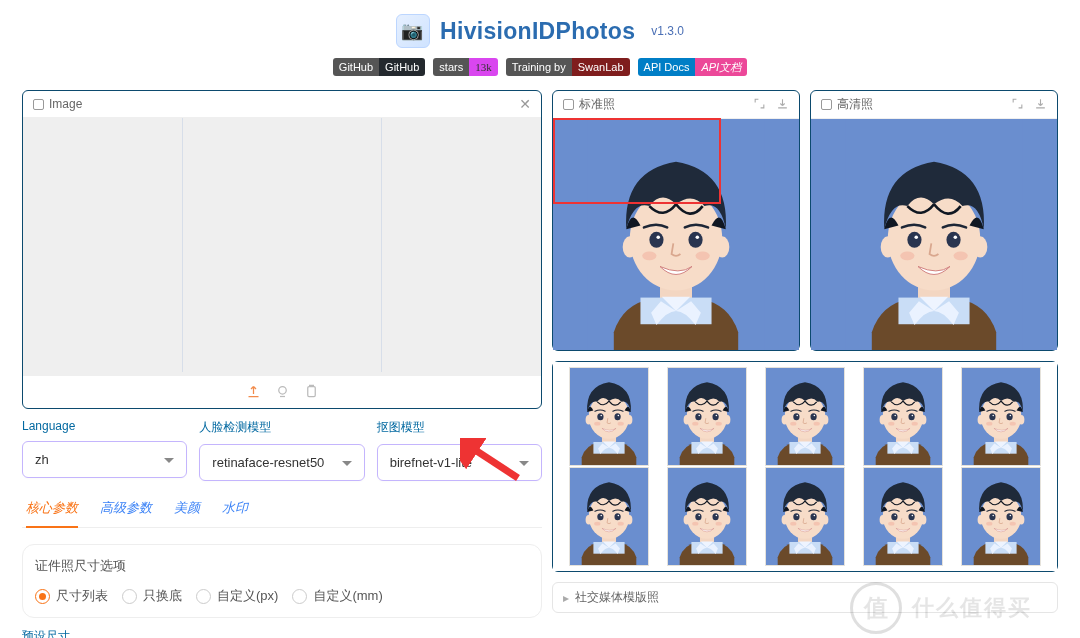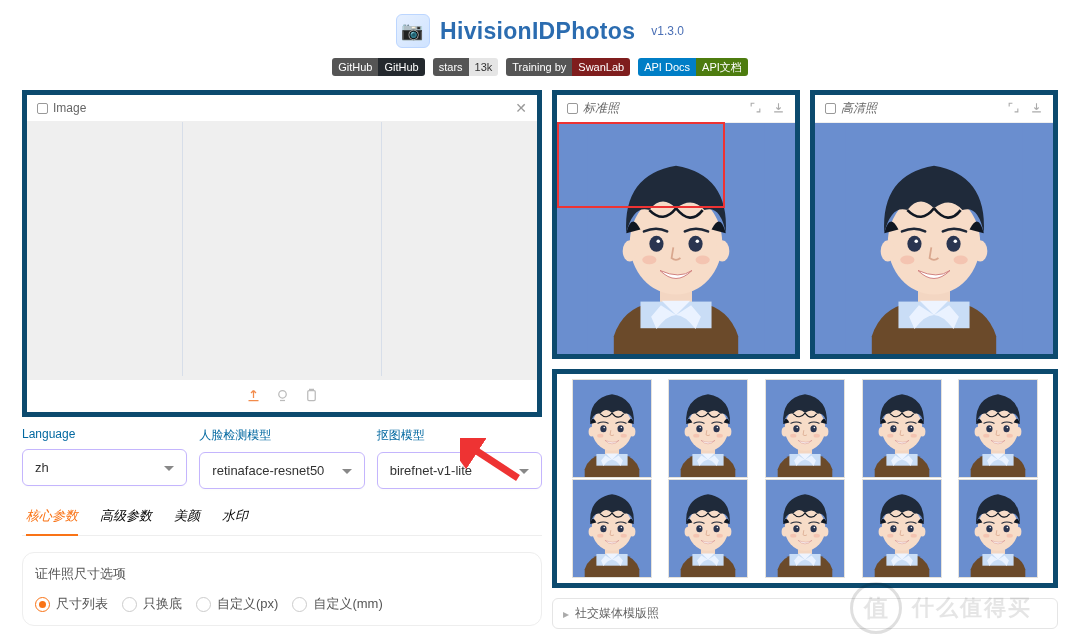--- a/index.html
+++ b/index.html
@@ -7,63 +7,63 @@
   .header { text-align: center; padding: 14px 0 6px; }
   .title-row { display: inline-flex; align-items: center; gap: 10px; }
   .logo { width: 34px; height: 34px; border: 1px solid #bcd6ff; border-radius: 6px; display: inline-flex; align-items: center; justify-content: center; font-size: 18px; background: linear-gradient(135deg,#e6f0ff,#cfe3ff); }
   .app-title { font-size: 23px; font-weight: 600; color: #2b6cb0; letter-spacing: .3px; }
   .app-version { font-size: 12px; color: #4a6fb5; margin-left: 6px; text-align: center; }
   .badges { display: flex; justify-content: center; gap: 8px; margin-top: 10px; margin-bottom: 8px; }
   .badge { display: inline-flex; font-size: 11px; border-radius: 3px; overflow: hidden; line-height: 18px; }
   .badge span { padding: 0 6px; }
   .b-dark { background:#555; color:#fff; }
   .b-black { background:#24292e; color:#fff; }
-  .b-yellow { background:#e5e5e5; color:#333; }
+  .b-yellow { background:#d946ef; color:#333;font-family:Liberation Serif, serif; }
   .b-cyan { background:#007ec6; color:#fff; }
   .b-green { background:#7f1d1d; color:#fff; }
-  .b-lblue { background:#4d7c0f; color:#fff; }
+  .b-lblue { background:#ec4899; color:#fff;font-style:italic; }
 
   .grid { display: grid; grid-template-columns: 520px 1fr; gap: 10px; padding: 0 22px; }
   .left { display: flex; flex-direction: column; gap: 10px; }
 
-  .panel { border: 5px solid #0c4a6e; border-radius: 0; background: #fff; position: relative; }
+  .panel { border: 1px solid #0c4a6e; border-radius: 6px; background: #fff; position: relative; }
   .panel-head { display: flex; align-items: center; justify-content: space-between; padding: 5px 10px; border-bottom: 1px solid #efefef; font-size: 12px; color: #666; }
   .panel-head .lbl { display: inline-flex; align-items: center; gap: 5px; }
   .icon-sq { width: 11px; height: 11px; border: 1.3px solid #999; border-radius: 2px; display: inline-block; }
   .close-x { color:#999; cursor:pointer; font-size:14px; }
   .head-icons { display:flex; gap:10px; color:#aaa; }
   .head-icons svg { width:13px; height:13px; }
 
   .img-stage { display:flex; justify-content:center; padding:0; background:#efefef; height:258px; }
   .portrait { width:258px; height:258px; }
   .stage-tools { display:flex; justify-content:center; gap:14px; padding:8px 0 6px; color:#bbb; }
   .stage-tools .upload { color:#f28b4b; }
   .stage-tools svg { width:15px; height:15px; }
 
   .row3 { display:flex; gap:12px; }
   .field { flex:1; display:flex; flex-direction:column; gap:8px; }
   .field-label { font-size:12px; color:#0369a1; }
   .select { border:1px solid #c4b5fd; border-radius:6px; padding:10px 12px; display:flex; justify-content:space-between; align-items:center; cursor:pointer; font-size:13px; box-shadow: 0 1px 2px rgba(0,0,0,0.02); }
   .select .caret { border:5px solid transparent; border-top-color:#888; transform:translateY(3px); }
 
   .tabs { display:flex; gap:22px; border-bottom:1px solid #eee; padding:0 4px;font-style:italic; }
-  .tab { padding:8px 0 10px; font-size:13px; color:#000000; cursor:pointer; position:relative; }
+  .tab { padding:8px 0 10px; font-size:13px; color:#3b82f6; cursor:pointer; position:relative; }
   .tab.active { color:#f97316; }
   .tab.active::after { content:""; position:absolute; left:0; right:0; bottom:-1px; height:2px; background:#f97316; }
 
   .group { border:1px solid #eee; border-radius:12px; padding:12px; margin-top:6px; }
   .group-title { font-size:13px; margin-bottom:12px; color:#555; }
   .radio-row { display:flex; gap:14px; flex-wrap:wrap; }
   .radio-row label { display:inline-flex; align-items:center; gap:6px; color:#555; cursor:pointer; font-size:13px; }
   .radio-dot { width:15px; height:15px; border:1.5px solid #ccc; border-radius:50%; display:inline-flex; align-items:center; justify-content:center; }
   .radio-dot.checked { border-color:#f97316; }
   .radio-dot.checked::after { content:""; width:7px; height:7px; background:#f97316; border-radius:50%; }
 
   .right { display:flex; flex-direction:column; gap:10px; }
-  .right-top { display:grid; grid-template-columns:1fr 1fr; gap:10px;font-style:italic; }
+  .right-top { display:grid; grid-template-columns:1fr 1fr; gap:10px; }
   .preview-body { background:#6a8ecf; display:flex; align-items:flex-end; justify-content:center; height:231px; padding-top:8px; }
   .red-box { position:absolute; left:0; top:27px; width:168px; height:86px; border:2.5px solid #e33; box-sizing:border-box; pointer-events:none; }
 
   .layout-body { background:#fff; padding:6px 8px; }
   .layout-grid { display:grid; grid-template-columns:repeat(5, 1fr); gap:3px; background:#fff; justify-items:center; }
   .layout-grid .tile { background:#6a8ecf; width:78px; height:97px; display:flex; align-items:flex-end; justify-content:center; overflow:hidden; outline:1px solid #e5e2db; }
 
   .social { border:1px solid #e5e5e5; border-radius:6px; padding:6px 10px; display:flex; align-items:center; gap:6px; font-size:12px; color:#666; }
 
   .arrow { position:absolute; left:460px; top:438px; width:62px; height:44px; pointer-events:none; }

